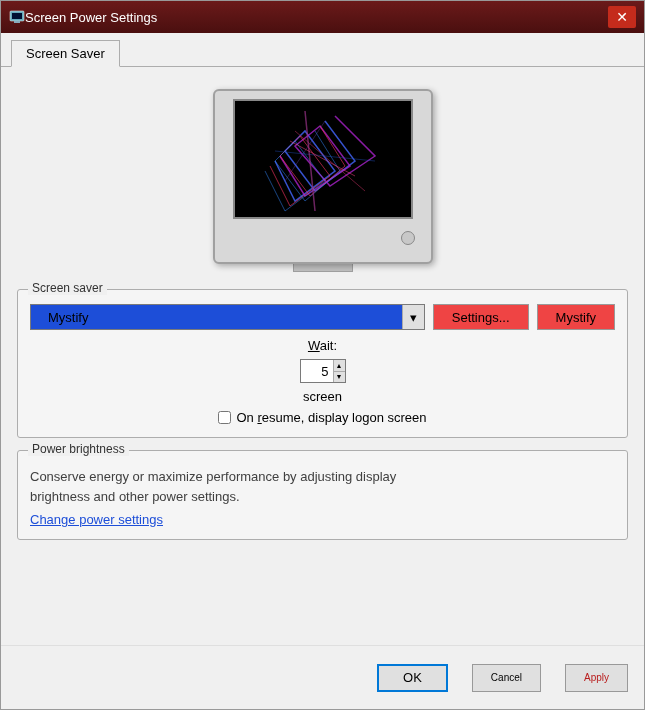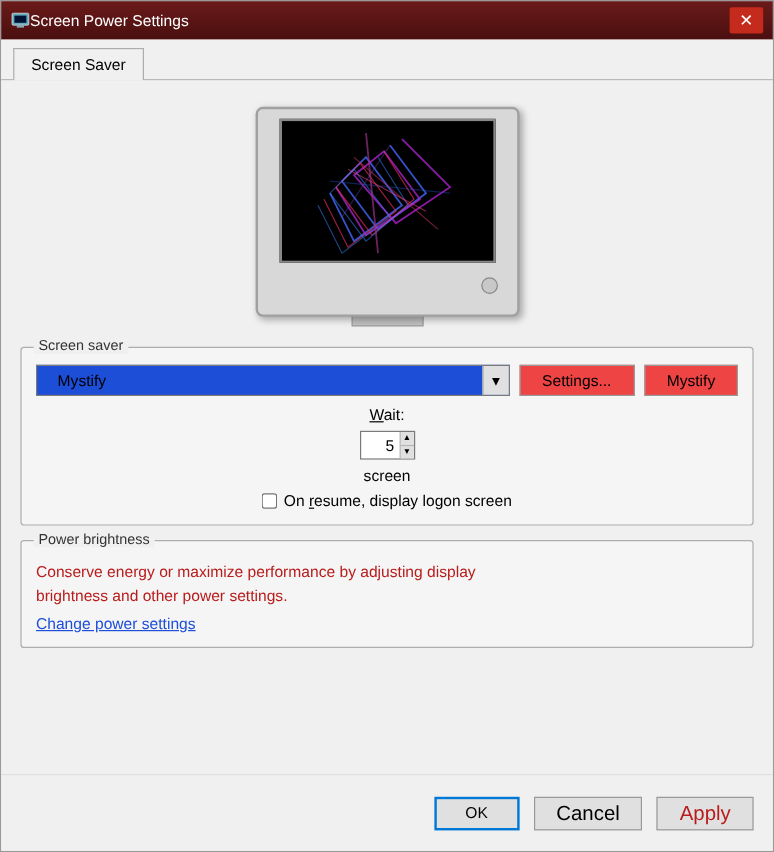--- a/index.html
+++ b/index.html
@@ -246,61 +246,61 @@
       align-items: center;
       gap: 5px;
     }
     .checkbox-area input[type=checkbox] { margin: 0; }
     .resume-label { font-size: 13px; }
     .resume-label u { text-decoration: underline; }
 
     .power-text {
       font-size: 13px;
       line-height: 1.5;
-      color: #b91c1c;
+      color: #404040;
       margin-top: 6px;
     }
     .power-link {
       color: #1d4ed8;
       text-decoration: underline;
       cursor: pointer;
       font-size: 13px;
       margin-top: 6px;
       display: inline-block;
     }
 
     .footer {
       height: 64px;
       background: #f0f0f0;
       border-top: 1px solid #dfdfdf;
       display: flex;
       align-items: center;
       justify-content: flex-end;
       padding: 0 16px;
-      gap: 12px;
+      gap: 24px;
       flex-shrink: 0;
     }
     .btn-ok {
       padding: 5px 24px;
       height: 28px;
       background: #e0e0e0;
       border: 2px solid #0078d7;
       cursor: pointer;
       font-size: 13px;
       display: flex;
       align-items: center;
       justify-content: center;
     }
     .btn-footer {
       padding: 5px 18px;
       height: 28px;
       background: #e0e0e0;
       border: 1px solid #999;
       cursor: pointer;
-      font-size: 17px;
+      font-size: 10px;
       display: flex;
       align-items: center;
       justify-content: center;
     }
     .btn-disabled {
       color: #b91c1c;
       cursor: default;
     }
 
     

